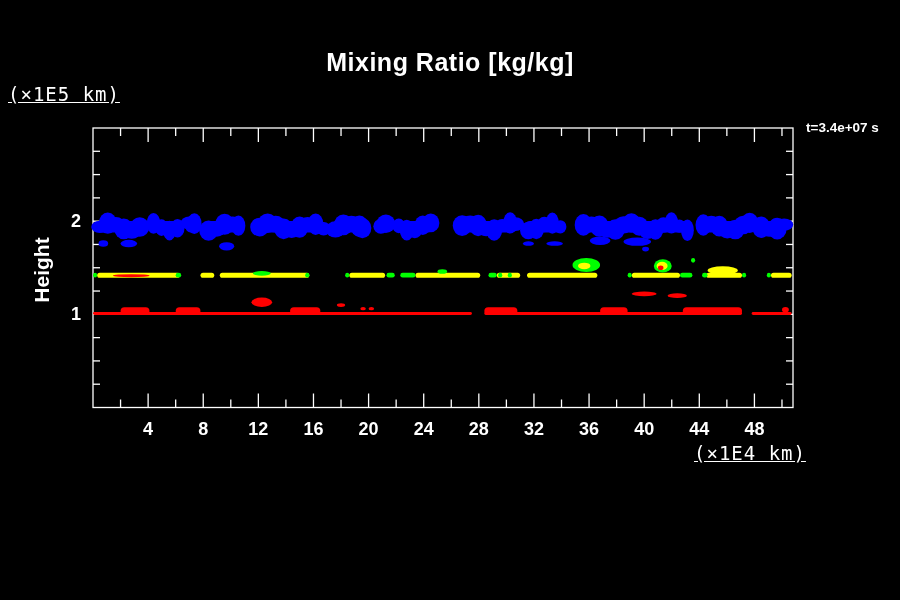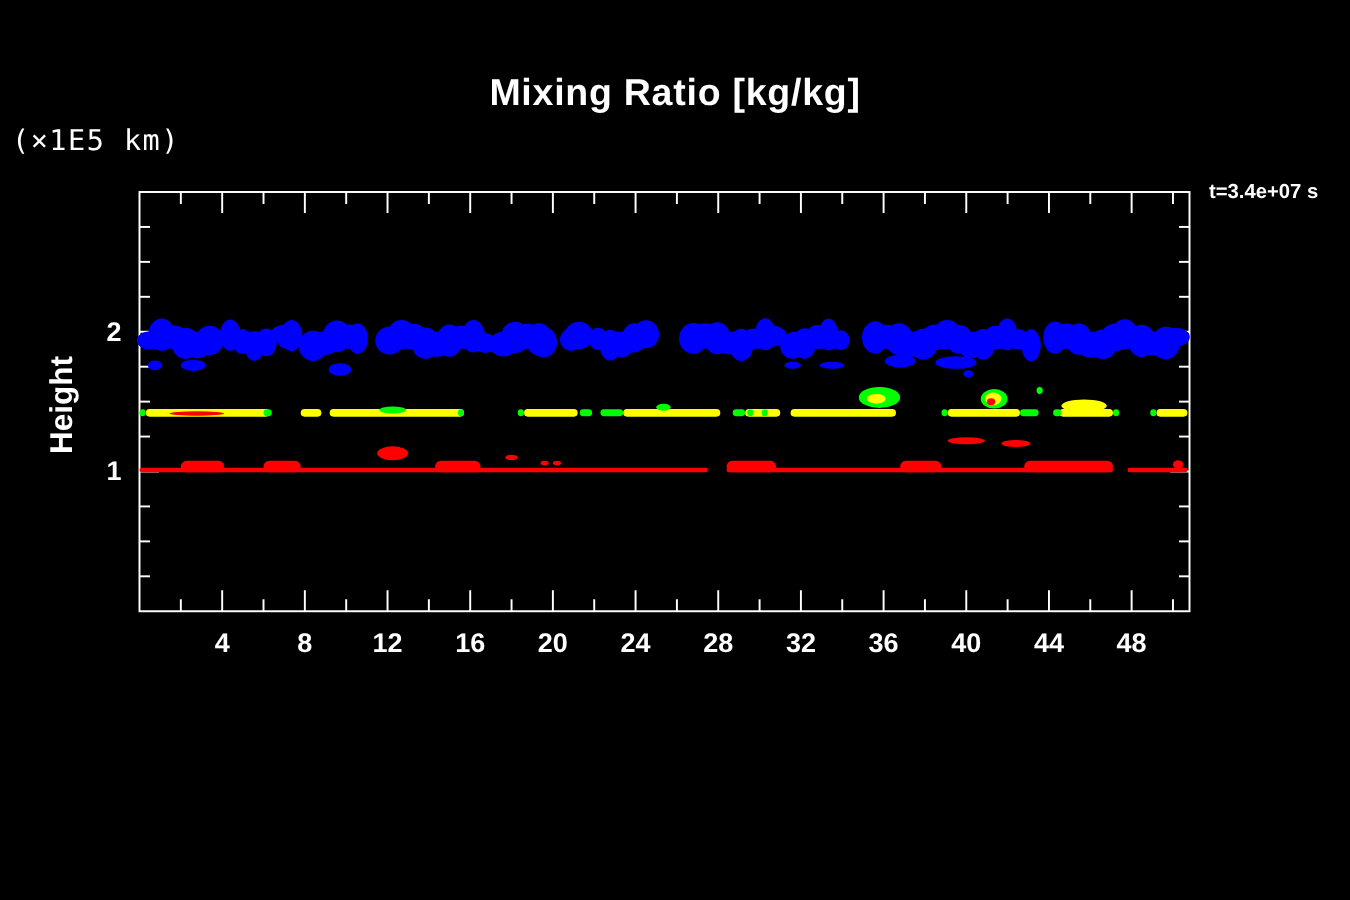--- a/index.html
+++ b/index.html
@@ -1,36 +1,37 @@
 <!DOCTYPE html>
 <html><head>
 <meta charset="utf-8">
 <style>
   html,body{margin:0;padding:0;background:#000;width:900px;height:600px;overflow:hidden;}
   #stage{position:relative;width:900px;height:600px;background:#000;
          font-family:"Liberation Sans",sans-serif;color:#fff;}
   .title{position:absolute;top:48px;left:0;width:900px;text-align:center;
          font-size:25px;font-weight:bold;letter-spacing:0.5px;}
   .unit-label{position:absolute;font-family:"DejaVu Sans Mono",monospace;
-              font-size:19px;font-weight:normal;letter-spacing:1px;}
+              font-size:19px;font-weight:normal;letter-spacing:1px;text-decoration:underline;}
   #y-unit{left:8px;top:83px;}
   #x-unit{left:694px;top:442px;}
   #time-label{position:absolute;left:806px;top:120px;font-size:13.5px;font-weight:bold;}
   #y-title{position:absolute;left:42px;top:270px;transform:translate(-50%,-50%) rotate(-90deg);
            font-size:21px;font-weight:bold;white-space:nowrap;}
   svg text{font-family:"Liberation Sans",sans-serif;font-weight:bold;font-size:18px;fill:#fff;}
 </style>
 </head>
 <body>
 
 <div id="stage">
   <div class="title">Mixing Ratio [kg/kg]</div>
   <div id="y-unit" class="unit-label">(×1E5 km)</div>
   <div id="time-label">t=3.4e+07 s</div>
   <div id="y-title">Height</div>
+  <div id="x-unit" class="unit-label">(×1E4 km)</div>
   <svg id="plot-svg" width="900" height="600" viewBox="0 0 900 600" style="position:absolute;left:0;top:0;">
       <rect x="93" y="128" width="700" height="279.5" fill="none" stroke="#ffffff" stroke-width="1.3"></rect>
       <g stroke="#ffffff" stroke-width="1.3">
         <line x1="120.55905511811024" y1="407.5" x2="120.55905511811024" y2="399.5"></line>
         <line x1="120.55905511811024" y1="128" x2="120.55905511811024" y2="136"></line>
         <line x1="148.11811023622047" y1="407.5" x2="148.11811023622047" y2="393.5"></line>
         <line x1="148.11811023622047" y1="128" x2="148.11811023622047" y2="142"></line>
         <line x1="175.67716535433073" y1="407.5" x2="175.67716535433073" y2="399.5"></line>
         <line x1="175.67716535433073" y1="128" x2="175.67716535433073" y2="136"></line>
         <line x1="203.23622047244095" y1="407.5" x2="203.23622047244095" y2="393.5"></line>

